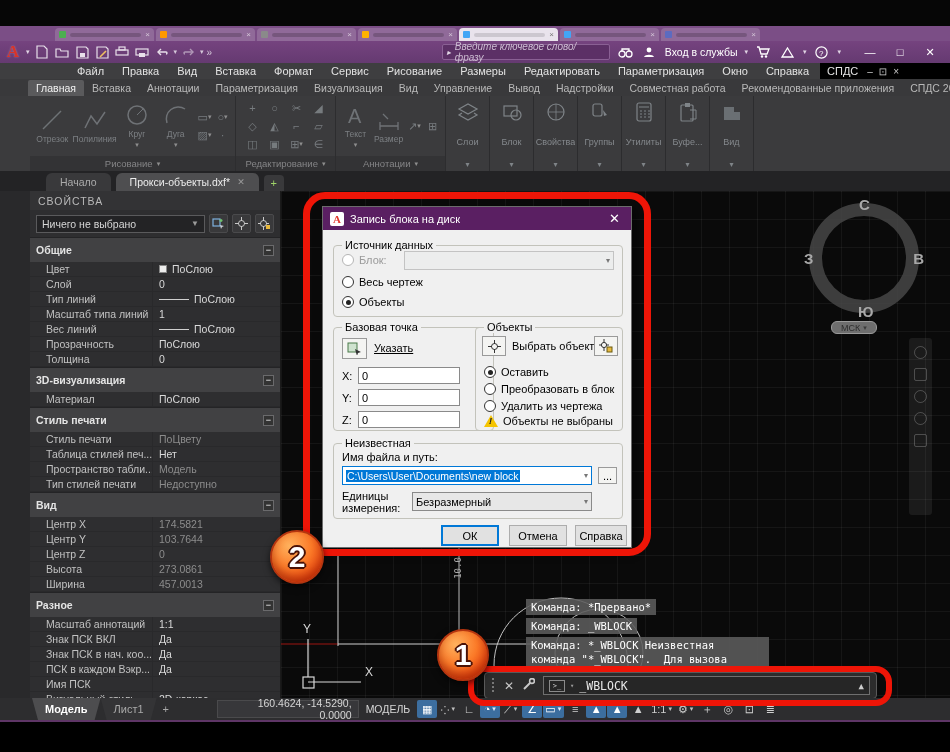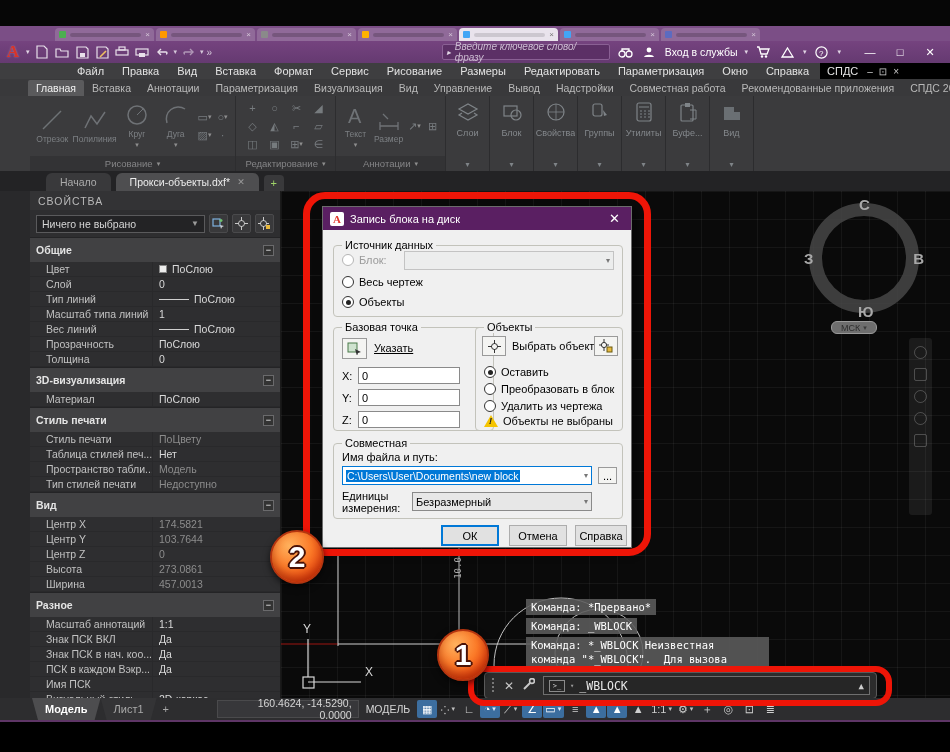--- a/index.html
+++ b/index.html
@@ -41,21 +41,21 @@
   .panel{height:75px;border-right:1px solid #2c2c2e;display:flex;flex-direction:column;opacity:.88;}
   .pbody{flex:1;display:flex;align-items:center;padding:2px 4px;gap:2px;}
   .ptitle{height:15px;background:#333335;color:#8f8f91;font-size:9.5px;display:flex;align-items:center;justify-content:center;gap:4px;}
   .bigbtn{width:44px;height:54px;display:flex;flex-direction:column;align-items:center;justify-content:center;color:#85898d;font-size:8.5px;gap:2px;}
   .bigbtn svg{opacity:.75;}
   .minigrid{display:grid;grid-template-columns:repeat(2,17px);grid-auto-rows:17px;gap:1px;}
   .editgrid{display:grid;grid-template-columns:repeat(4,21px);grid-auto-rows:17px;gap:1px;padding:0 2px;}
   .gico{display:flex;align-items:center;justify-content:center;color:#7f8488;font-size:11px;}
   .tallp{width:44px;height:75px;display:flex;flex-direction:column;align-items:center;border-right:1px solid #2c2c2e;background:#3b3b3d;padding-top:5px;}
   .tallp .ticon{color:#7f8488;}
-  .tallp .tlabel{font-size:9px;color:#85898d;margin-top:1px;white-space:nowrap;overflow:hidden;max-width:42px;}
+  .tallp .tlabel{font-size:9px;color:#85898d;margin-top:10px;white-space:nowrap;overflow:hidden;max-width:42px;}
   .tallp .tcaret{margin-top:auto;margin-bottom:2px;color:#7f8488;font-size:8px;}
   
   .dtabs{position:absolute;left:0;top:171px;width:950px;height:20px;background:#232325;display:flex;align-items:flex-end;padding-left:46px;}
   .dtab{height:18px;padding:0 14px;display:flex;align-items:center;font-size:10.5px;color:#ababab;background:#39393b;border-radius:6px 6px 0 0;margin-right:5px;gap:7px;}
   .dtab.act{background:#4e4e50;color:#ececec;}
   .dtab .dx{font-size:9px;color:#9a9a9a;}
   .dplus{width:20px;height:16px;background:#39393b;border-radius:4px 4px 0 0;color:#9fd468;font-size:11px;display:flex;align-items:center;justify-content:center;}
   
   .gutter{position:absolute;left:0;top:191px;width:30px;height:507px;background:#29292b;}
   .palette{position:absolute;left:30px;top:191px;width:251px;height:507px;background:#2e2e30;color:#c7c7c7;font-size:10.5px;border-right:1px solid #1a1a1a;}
@@ -781,21 +781,21 @@
           <i class="rdot"></i>
           <span>Удалить из чертежа</span>
         </div>
       <div class="warnrow" style="left:8px;top:87px">
           <i class="warntri"></i>
           <span>Объекты не выбраны</span>
         </div>
     </div>
 
     <div class="grp" style="left:10px;top:236px;width:290px;height:76px">
-      <span class="glabel">Совместная</span>
+      <span class="glabel">Неизвестная</span>
       <span style="position:absolute;left:8px;top:7px">Имя файла и путь:</span>
       <div class="combo" style="left:8px;top:22px;width:250px;border-color:#0078d7">
         <span class="selblue" style="font-size:10.5px;white-space:nowrap;overflow:hidden">C:\Users\User\Documents\new block</span>
         <span class="ccar">▾</span>
       </div>
       <div class="ibtn" style="left:264px;top:23px;width:19px;height:17px">
           <span>...</span>
         </div>
       <span style="position:absolute;left:8px;top:46px;width:62px;line-height:12px;display:inline-block">Единицы измерения:</span>
       <div class="combo" style="left:78px;top:48px;width:180px;background:#e7e7e7">

